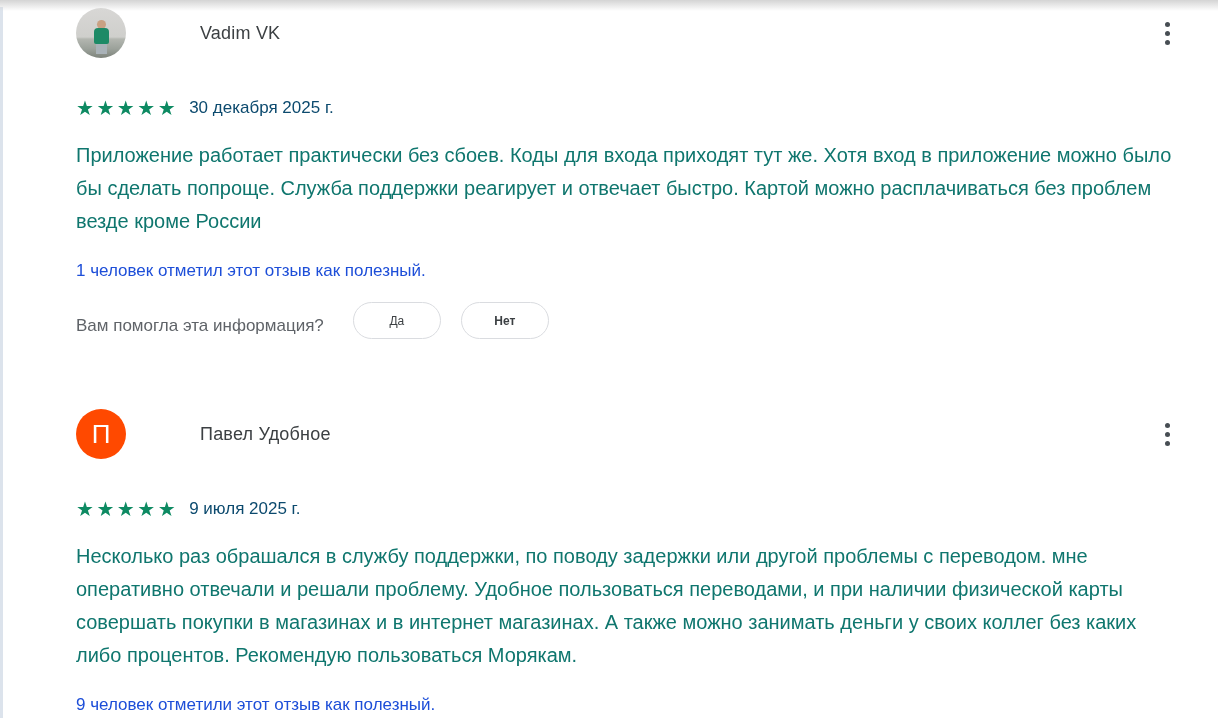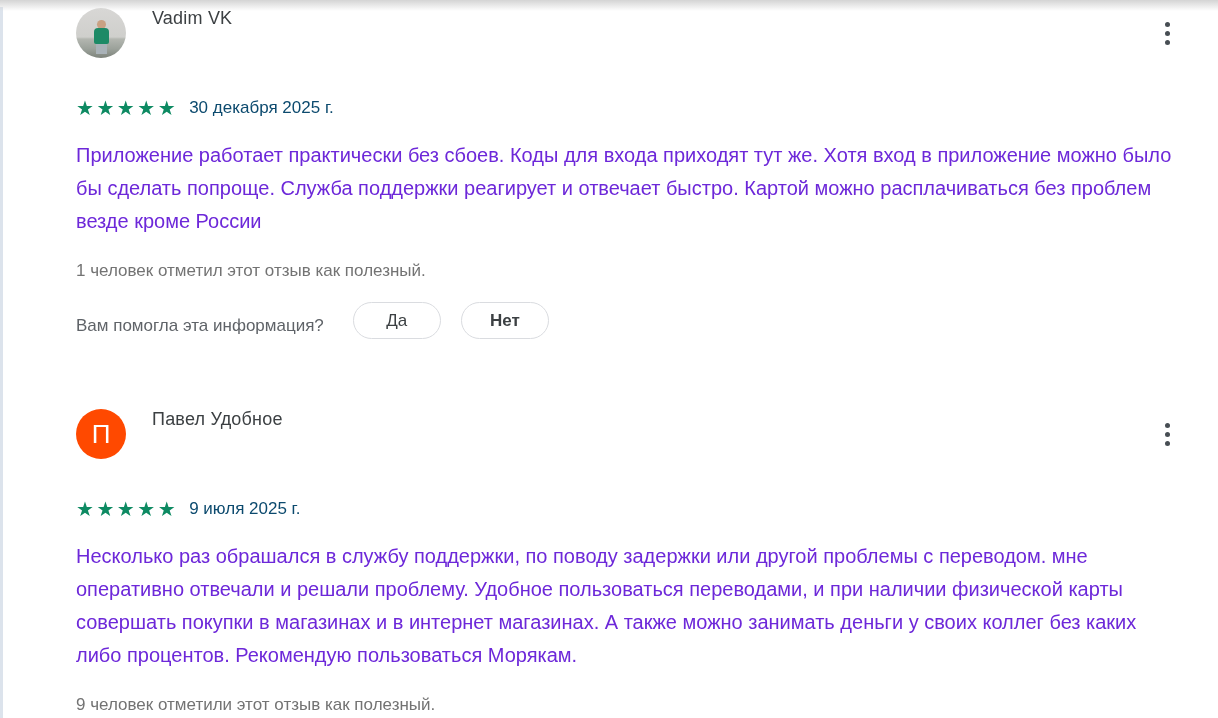--- a/index.html
+++ b/index.html
@@ -17,21 +17,21 @@
   }
   .left-edge {
     position: absolute; top: 7px; left: 0; bottom: 0; width: 3px;
     background: #dce3ec;
   }
   .content { padding: 8px 28px 0 76px; }
 
   .review { position: relative; }
   .review + .review { margin-top: 70px; }
 
-  .review-header { display: flex; height: 50px; }
+  .review-header { display: flex; align-items: center; height: 50px; gap: 48px; }
   .avatar {
     width: 50px; height: 50px; border-radius: 50%;
     flex: 0 0 50px; position: relative; overflow: hidden;
   }
   .avatar.photo {
     background: linear-gradient(180deg, #d8d7d5 0%, #cfcfcc 58%, #b3b6b0 62%, #9ba19a 82%, #7d837b 100%);
   }
   .avatar.photo .figure-head {
     position: absolute; left: 21px; top: 12px; width: 9px; height: 9px;
     border-radius: 50%; background: #c9a183;
@@ -63,34 +63,34 @@
   .kebab .dot { width: 5px; height: 5px; border-radius: 50%; background: #474e54; }
 
   .rating-row { display: flex; align-items: center; margin-top: 39px; height: 21px; }
   .stars {
     color: #0d8a62; font-size: 20px; line-height: 1;
     letter-spacing: 2.5px; white-space: nowrap;
   }
   .date { margin-left: 11px; color: #0c4a6e; font-size: 17px; }
 
   .review-text {
-    margin-top: 21px; color: #6d28d9;
+    margin-top: 21px; color: #0f766e;
     font-size: 20px; line-height: 33px; max-width: 1104px;
   }
 
-  .helpful { margin-top: 23px; color: #737373; font-size: 17px; line-height: 20px; }
+  .helpful { margin-top: 23px; color: #1d4ed8; font-size: 17px; line-height: 20px; }
 
   .feedback-row { margin-top: 21px; display: flex; align-items: center; height: 37px; }
   .feedback-prompt { color: #5f6368; font-size: 17px; margin-top: 11px; }
   .pill {
     height: 37px; min-width: 88px; padding: 4px 26px;
     border: 1px solid #dadce0; border-radius: 19px;
     background: #ffffff; color: #3c4043;
     font-family: "Liberation Sans", sans-serif;
-    font-size: 17px; font-weight: 500; cursor: pointer;
+    font-size: 12px; font-weight: 500; cursor: pointer;
     display: inline-flex; align-items: center; justify-content: center;
   }
   .pill.yes { margin-left: 29px; }
   .pill.no  { margin-left: 20px; font-weight: bold; }
 </style>
 </head>
 <body>
 
 <div class="top-shadow"></div>
 <div class="left-edge"></div>

